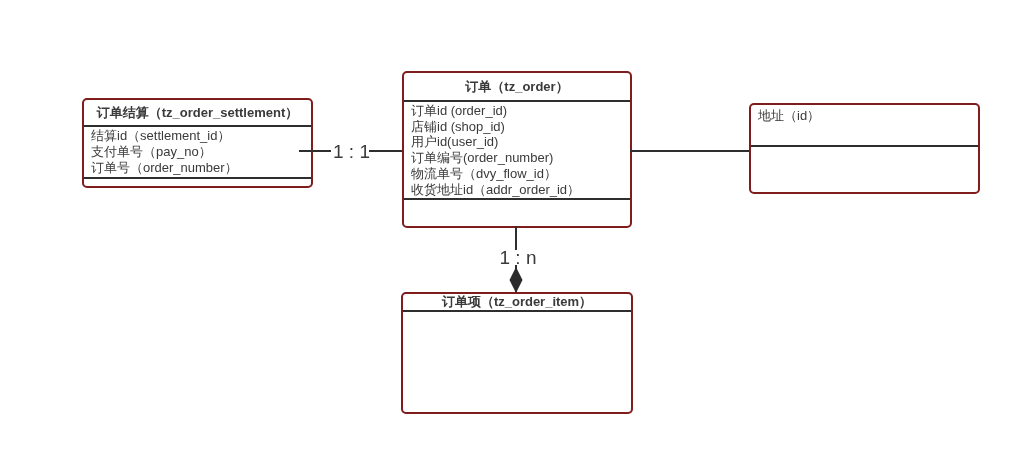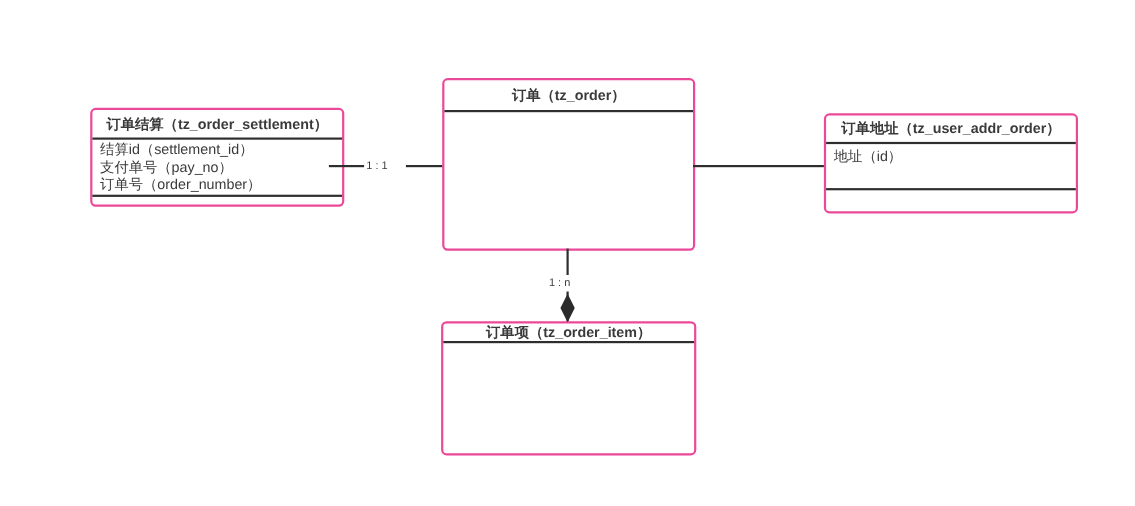--- a/index.html
+++ b/index.html
@@ -10,21 +10,21 @@
     background: #ffffff;
     font-family: "Liberation Sans", "DejaVu Sans", sans-serif;
     color: #3a3a3a;
     overflow: hidden;
   }
   .entity {
     position: absolute;
     display: flex;
     flex-direction: column;
     box-sizing: border-box;
-    border: 2px solid #ec4899;
+    border: 2px solid #7f1d1d;
     border-radius: 5px;
     background: #ffffff;
   }
   .entity-title {
     box-sizing: border-box;
     border-bottom: 2px solid #2e2e2e;
     font-weight: bold;
     font-size: 13px;
     text-align: center;
     display: flex;
@@ -60,23 +60,23 @@
 
   
   .rel-line { position: absolute; background: #2e2e2e; }
   #line-settlement-order { left: 299px; top: 150px; width: 103px; height: 2px; }
   #line-order-addr       { left: 630px; top: 150px; width: 119px; height: 2px; }
   #line-order-item       { left: 515px; top: 226px; width: 2px;  height: 66px; }
 
   .rel-label {
     position: absolute;
     background: #ffffff;
-    font-size: 10px;
+    font-size: 19px;
     line-height: 15px;
-    text-align: left;
+    text-align: center;
     white-space: nowrap;
     color: #3a3a3a;
     padding: 0 2px;
   }
   #label-1-1 { left: 331px; top: 144px; width: 34px; }
   #label-1-n { left: 497px; top: 250px; width: 38px; }
 
   #diamond-arrow { position: absolute; left: 508px; top: 267px; }
 </style>
 </head>
@@ -89,25 +89,32 @@
     <div class="entity-fields">
       <div class="field">结算id（settlement_id）</div>
       <div class="field">支付单号（pay_no）</div>
       <div class="field">订单号（order_number）</div>
     </div>
     <div class="entity-footer"></div>
   </div>
 
   <div class="entity" id="entity-order">
     <div class="entity-title">订单（tz_order）</div>
+    <div class="entity-fields">
+      <div class="field">订单id (order_id)</div>
+      <div class="field">店铺id (shop_id)</div>
+      <div class="field">用户id(user_id)</div>
+      <div class="field">订单编号(order_number)</div>
+      <div class="field">物流单号（dvy_flow_id）</div>
+      <div class="field">收货地址id（addr_order_id）</div>
+    </div>
     <div class="entity-footer"></div>
   </div>
 
   <div class="entity" id="entity-addr">
-    <div class="entity-title">订单地址（tz_user_addr_order）</div>
     <div class="entity-fields">
       <div class="field">地址（id）</div>
     </div>
     <div class="entity-footer"></div>
   </div>
 
   <div class="entity" id="entity-item">
     <div class="entity-title">订单项（tz_order_item）</div>
     <div class="entity-footer"></div>
   </div>

